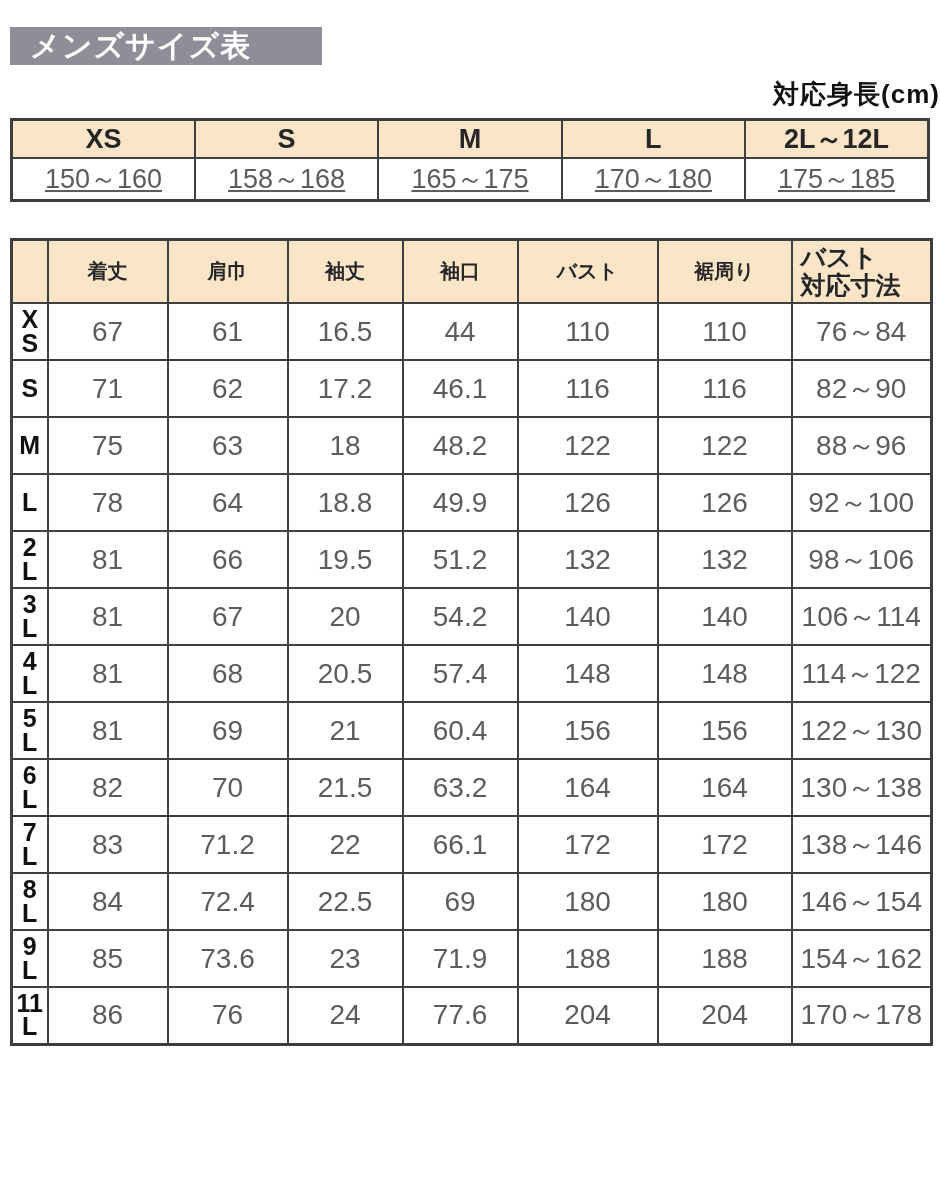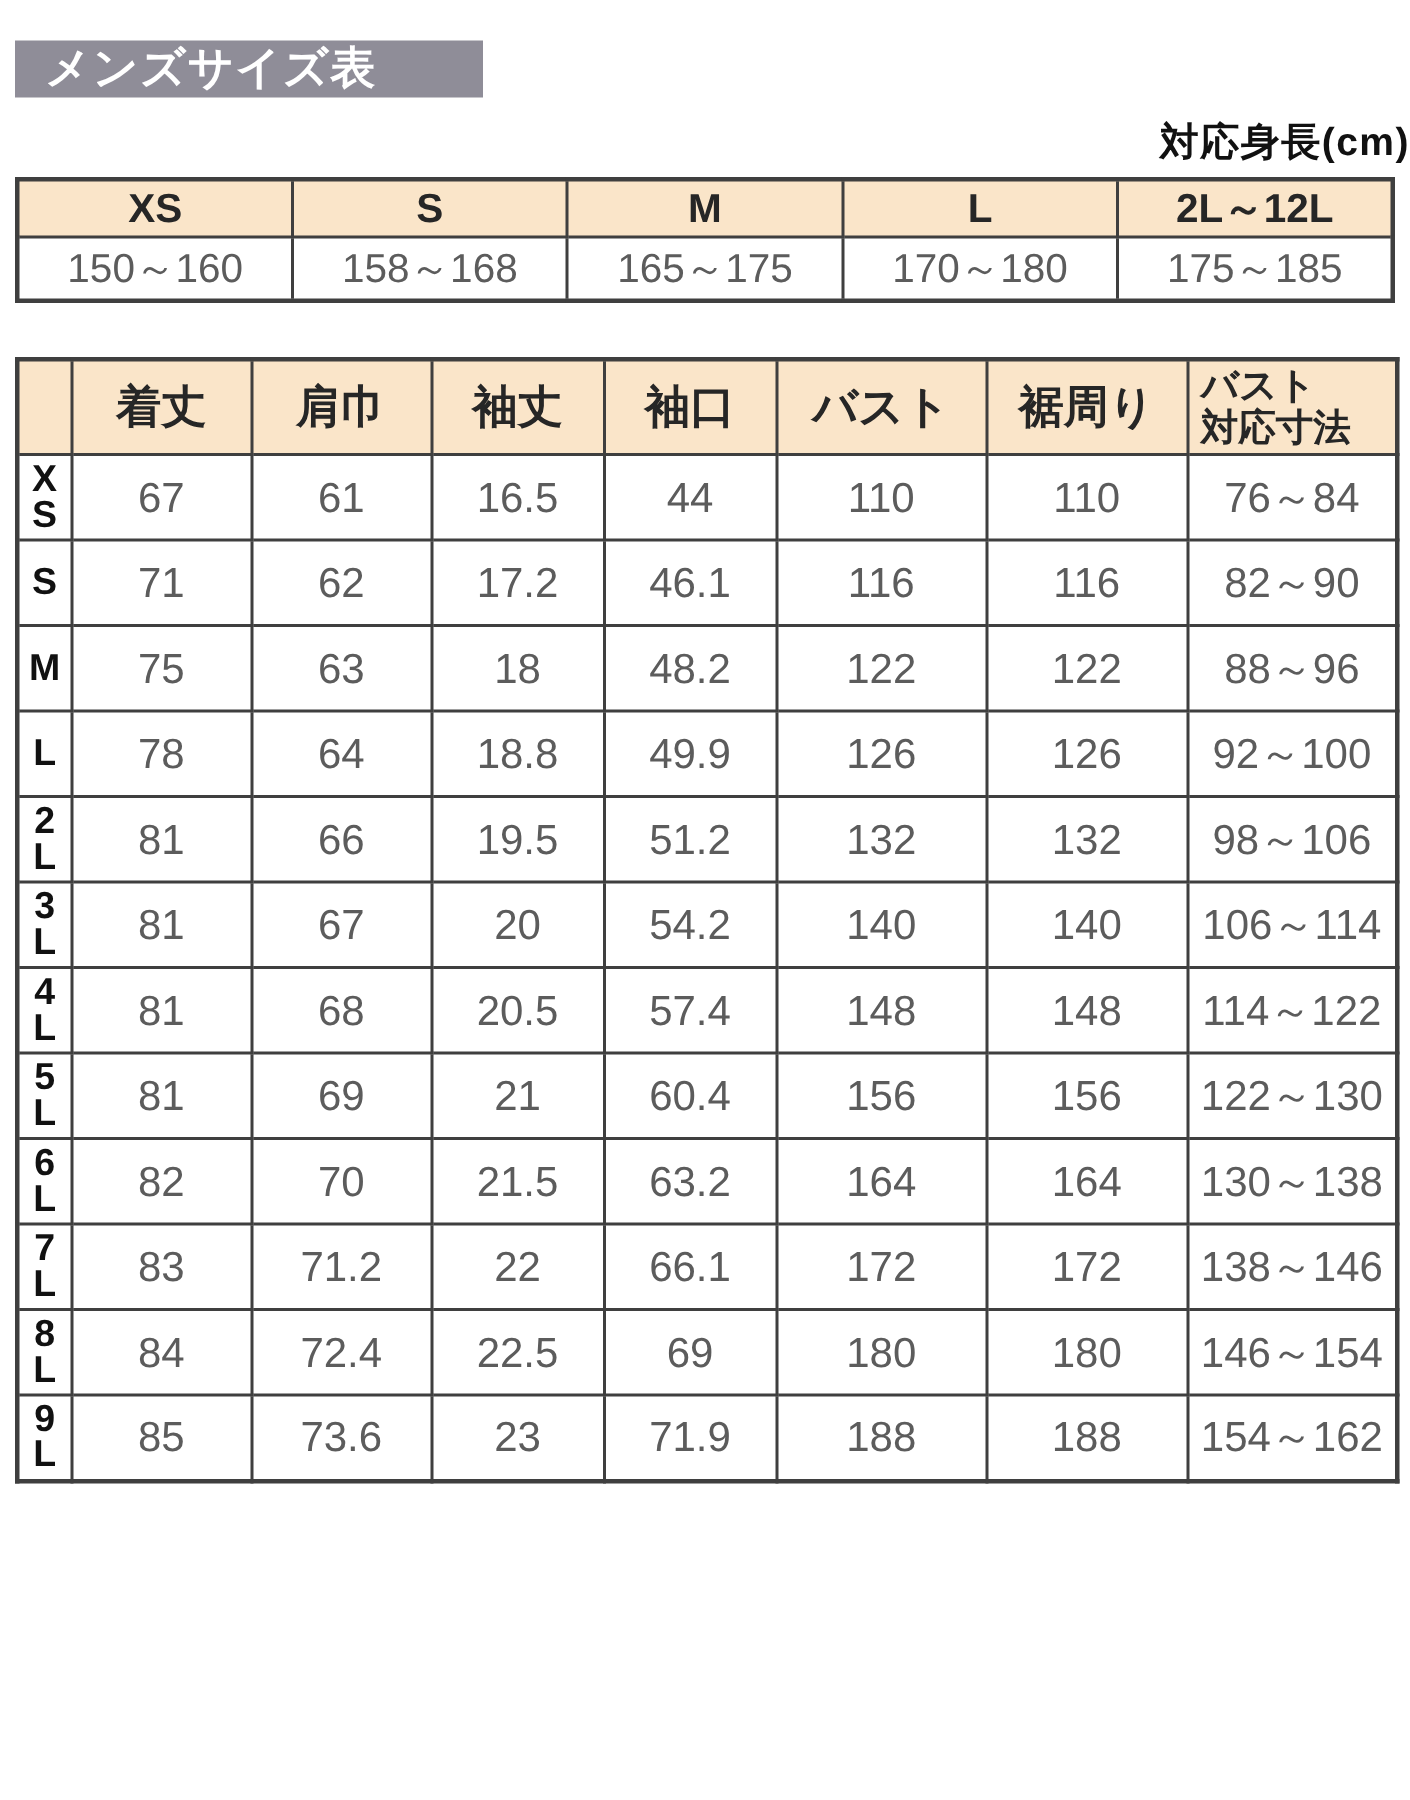--- a/index.html
+++ b/index.html
@@ -55,27 +55,28 @@
   .height-table th{
     background:var(--header-bg,#FAE5C9);
     color:var(--header-text,#262626);
     font-size:27px;font-weight:bold;
     height:33px;
   }
   .height-table td{
     color:var(--value-text,#5C5C5C);
     font-size:27px;font-weight:normal;
     height:42px;
+    text-decoration:underline;
   }
   
   .size-table{margin-top:36px;}
   .size-table thead th{
     background:var(--header-bg,#FAE5C9);
     color:var(--header-text,#262626);
-    font-size:30px;font-weight:bold;
+    font-size:20px;font-weight:bold;
     height:64px;
   }
   .size-table thead th.bust-range-header{
     font-size:25px;
     text-align:left;
     padding-left:8px;
     line-height:1.15;
   }
   .size-table tbody tr{height:57px;}
   .size-table tbody th.size-cell{
@@ -292,14 +293,27 @@
           <span class="size-line">L</span>
         </th>
         <td>85</td>
         <td>73.6</td>
         <td>23</td>
         <td>71.9</td>
         <td>188</td>
         <td>188</td>
         <td>154～162</td>
       </tr>
+      <tr>
+        <th class="size-cell">
+          <span class="size-line">11</span>
+          <span class="size-line">L</span>
+        </th>
+        <td>86</td>
+        <td>76</td>
+        <td>24</td>
+        <td>77.6</td>
+        <td>204</td>
+        <td>204</td>
+        <td>170～178</td>
+      </tr>
     </tbody>
 </table>
 
 </body></html>

